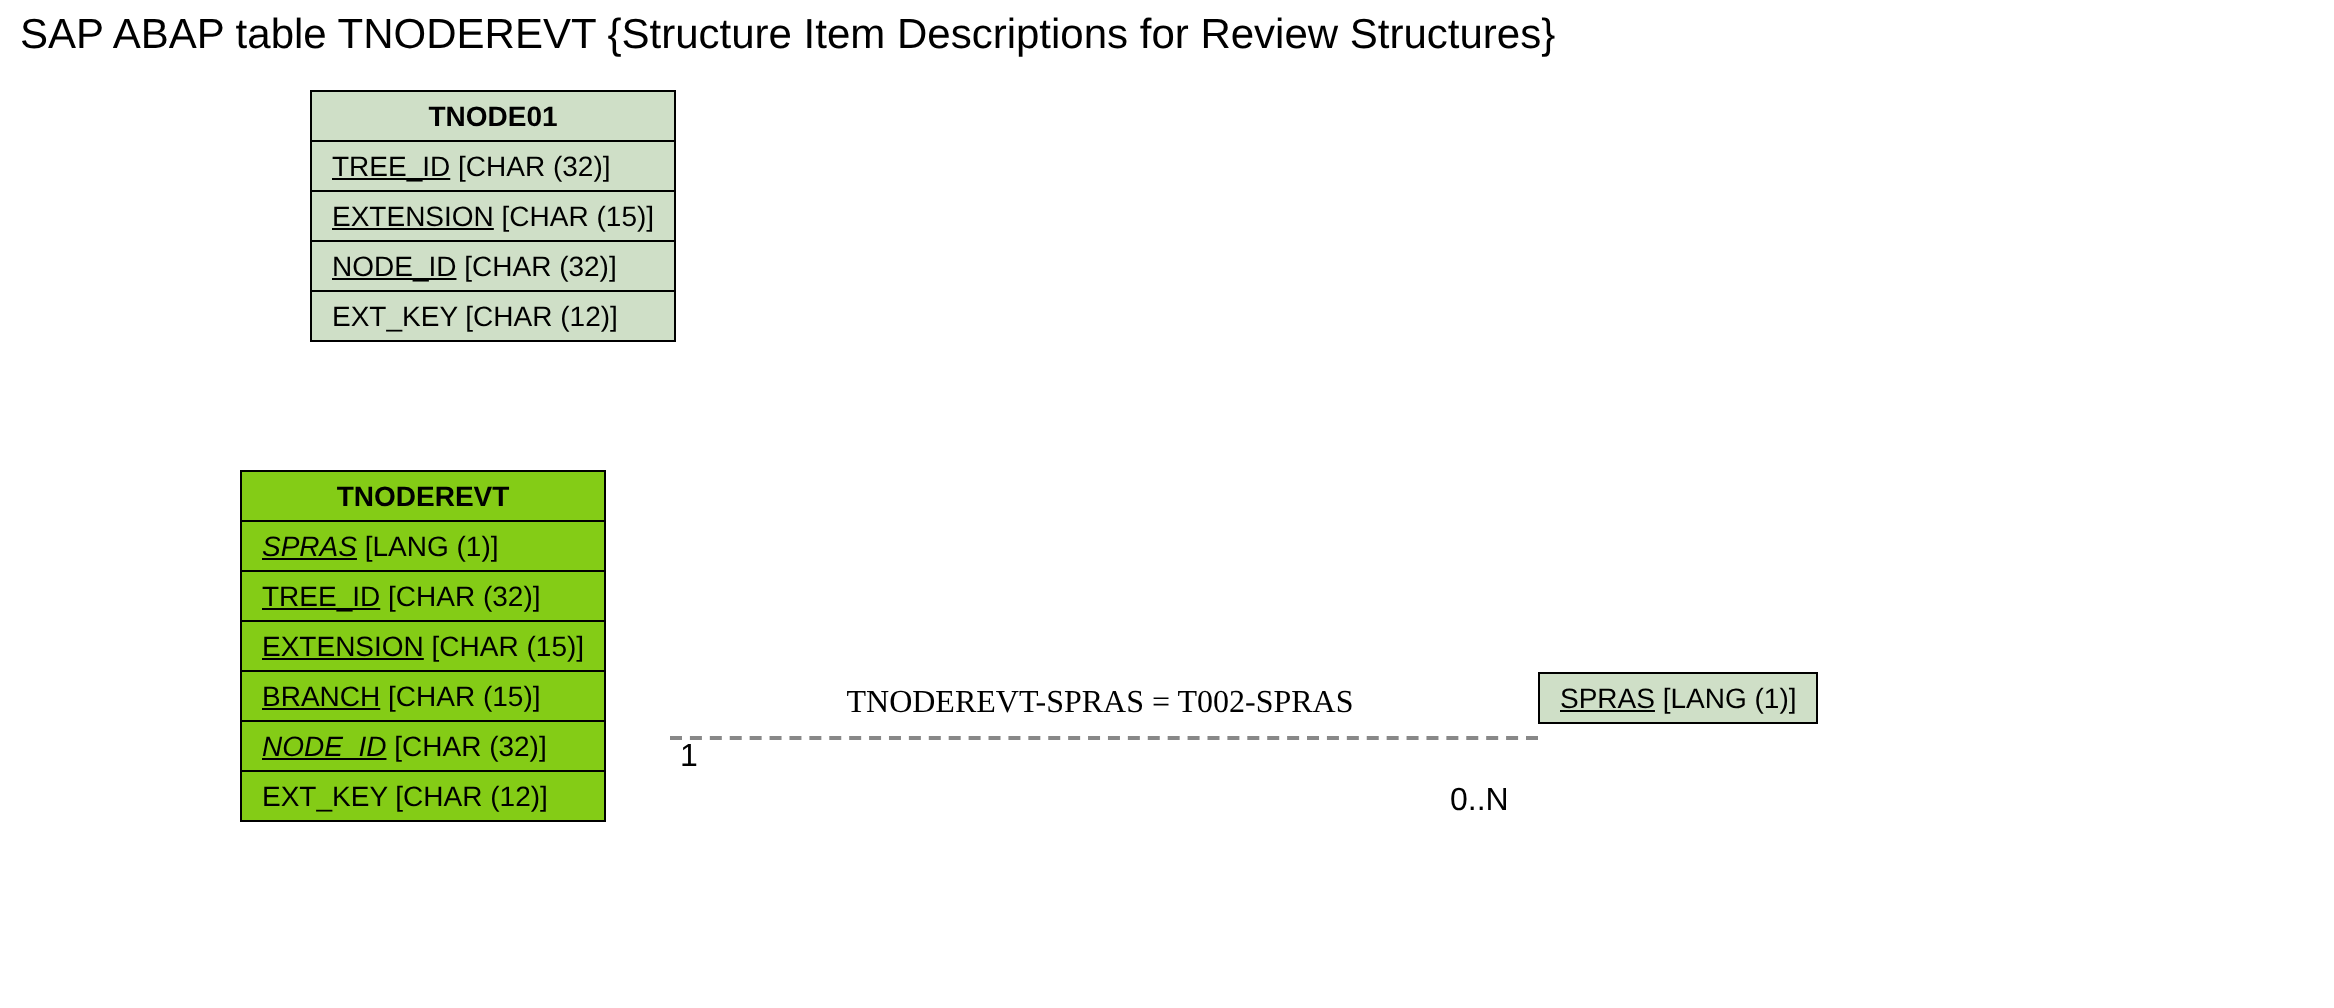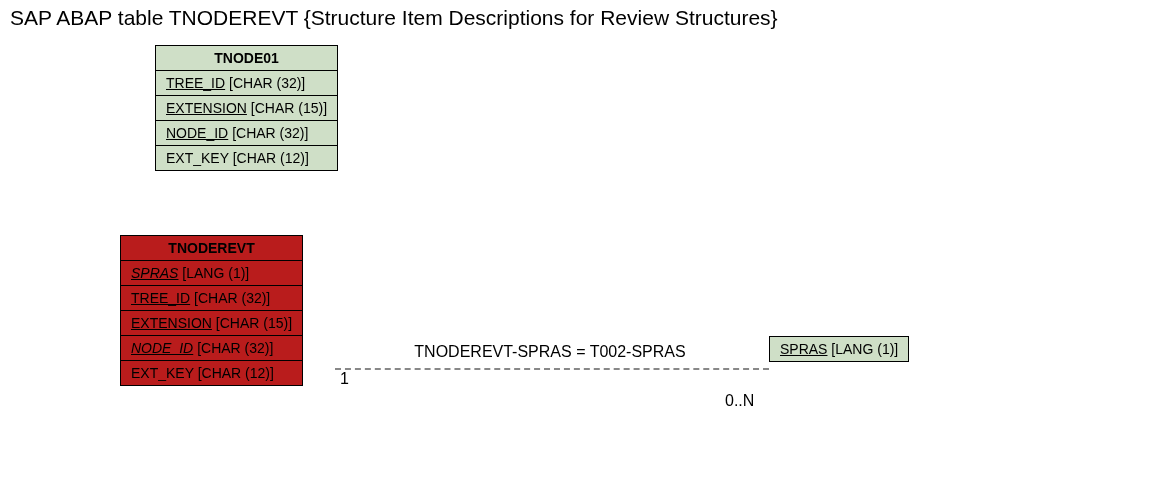--- a/index.html
+++ b/index.html
@@ -36,21 +36,21 @@
   .tbl td {
     border: 1px solid #000;
     padding: 4px 10px;
     white-space: nowrap;
     font-family: Verdana, sans-serif;
   }
   .green th, .green td {
     background: #cfdfc7;
   }
   .orange th, .orange td {
-    background: #b91c1c;
+    background: #84cc16;
   }
   .und { text-decoration: underline; text-align: center; }
   .ital { font-style: italic; }
 
   .rel-line {
     position: absolute;
     height: 0;
     border-top: 2px dashed #888;
   }
   .rel-label {
@@ -100,32 +100,35 @@
   <tr>
         <td><span class="und ital">SPRAS</span> <span>[LANG (1)]</span></td>
       </tr>
   <tr>
         <td><span class="und">TREE_ID</span> <span>[CHAR (32)]</span></td>
       </tr>
   <tr>
         <td><span class="und">EXTENSION</span> <span>[CHAR (15)]</span></td>
       </tr>
   <tr>
+        <td><span class="und">BRANCH</span> <span>[CHAR (15)]</span></td>
+      </tr>
+  <tr>
         <td><span class="und ital">NODE_ID</span> <span>[CHAR (32)]</span></td>
       </tr>
   <tr>
         <td><span>EXT_KEY</span> <span>[CHAR (12)]</span></td>
       </tr>
 </tbody>
   </table>
 
 <table class="tbl green" style="left:769px; top:336px;">
   <tbody>
   <tr>
         <td><span class="und">SPRAS</span> <span>[LANG (1)]</span></td>
       </tr>
 </tbody>
   </table>
 
 <div class="rel-line" style="left:335px; top:368px; width:434px;"></div>
 <div class="card" style="left:340px; top:370px;">1</div>
 <div class="card" style="left:725px; top:392px;text-align:right;">0..N</div>
-<div class="rel-label" style="left:400px; top:343px; width:300px;">TNODEREVT-SPRAS = T002-SPRAS</div>
+<div class="rel-label" style="left:400px; top:343px; width:300px;font-family:Liberation Serif, serif;">TNODEREVT-SPRAS = T002-SPRAS</div>
 
 </body></html>

